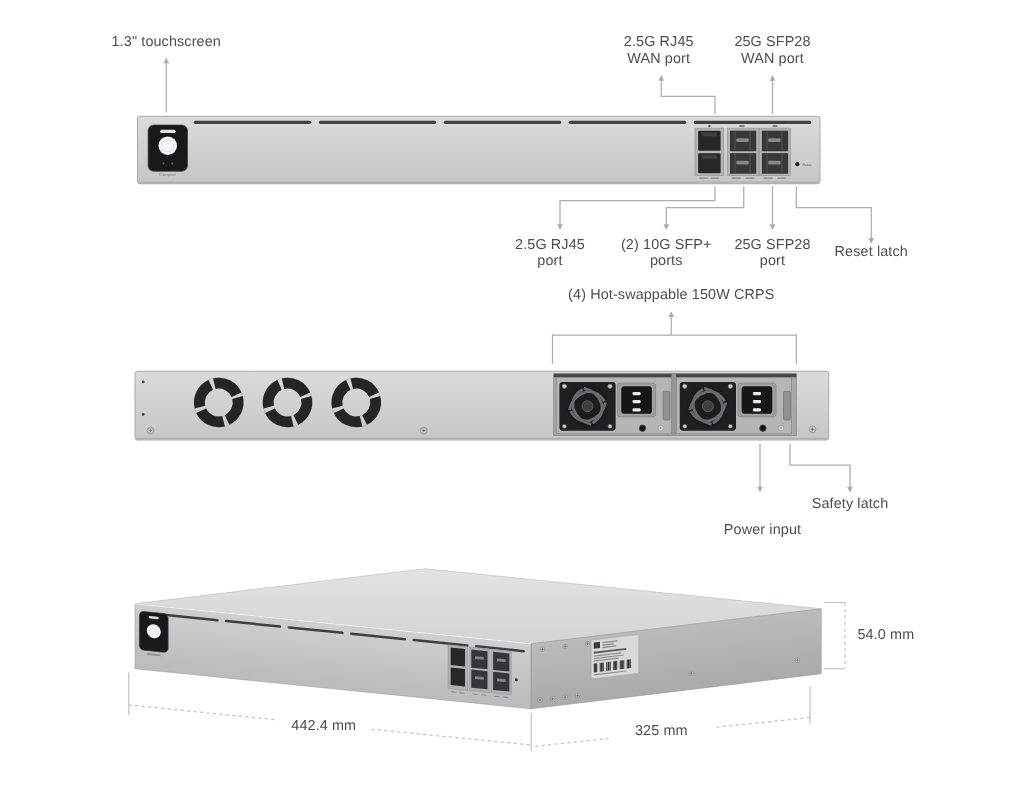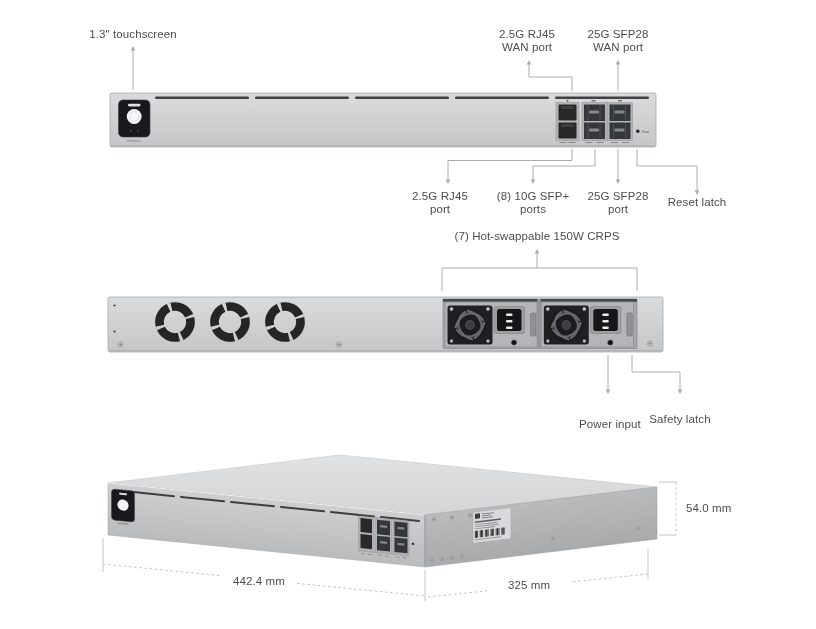--- a/index.html
+++ b/index.html
@@ -286,28 +286,28 @@
   </g>
 </svg>
 
 <div class="lbl" style="left:133px;top:27.5px;">1.3" touchscreen</div>
 <div class="lbl" style="left:527px;top:27.5px;">2.5G RJ45
 WAN port</div>
 <div class="lbl" style="left:618px;top:27.5px;">25G SFP28
 WAN port</div>
 <div class="lbl" style="left:440px;top:189.5px;">2.5G RJ45
 port</div>
-<div class="lbl" style="left:533px;top:189.5px;">(8) 10G SFP+
+<div class="lbl" style="left:533px;top:189.5px;">(2) 10G SFP+
 ports</div>
 <div class="lbl" style="left:618px;top:189.5px;">25G SFP28
 port</div>
 <div class="lbl" style="left:697px;top:196px;">Reset latch</div>
-<div class="lbl" style="left:537px;top:229.5px;">(7) Hot-swappable 150W CRPS</div>
+<div class="lbl" style="left:537px;top:229.5px;">(4) Hot-swappable 150W CRPS</div>
 <div class="lbl" style="left:610px;top:418px;">Power input</div>
-<div class="lbl" style="left:680px;top:396.5px;margin-top:16px;">Safety latch</div>
+<div class="lbl" style="left:680px;top:396.5px;">Safety latch</div>
 <div class="lbl" style="left:259px;top:574.5px;text-align:right;">442.4 mm</div>
 <div class="lbl" style="left:529px;top:578.5px;text-align:center;">325 mm</div>
 <div class="lbl left" style="left:686px;top:501.5px;">54.0 mm</div>
 
 <div class="cap screen" style="left:134px;top:138.5px;">Enterprise</div>
 <div class="cap reset" style="left:641.5px;top:128.5px;">Reset</div>
 
 </div>
 
 </body></html>

